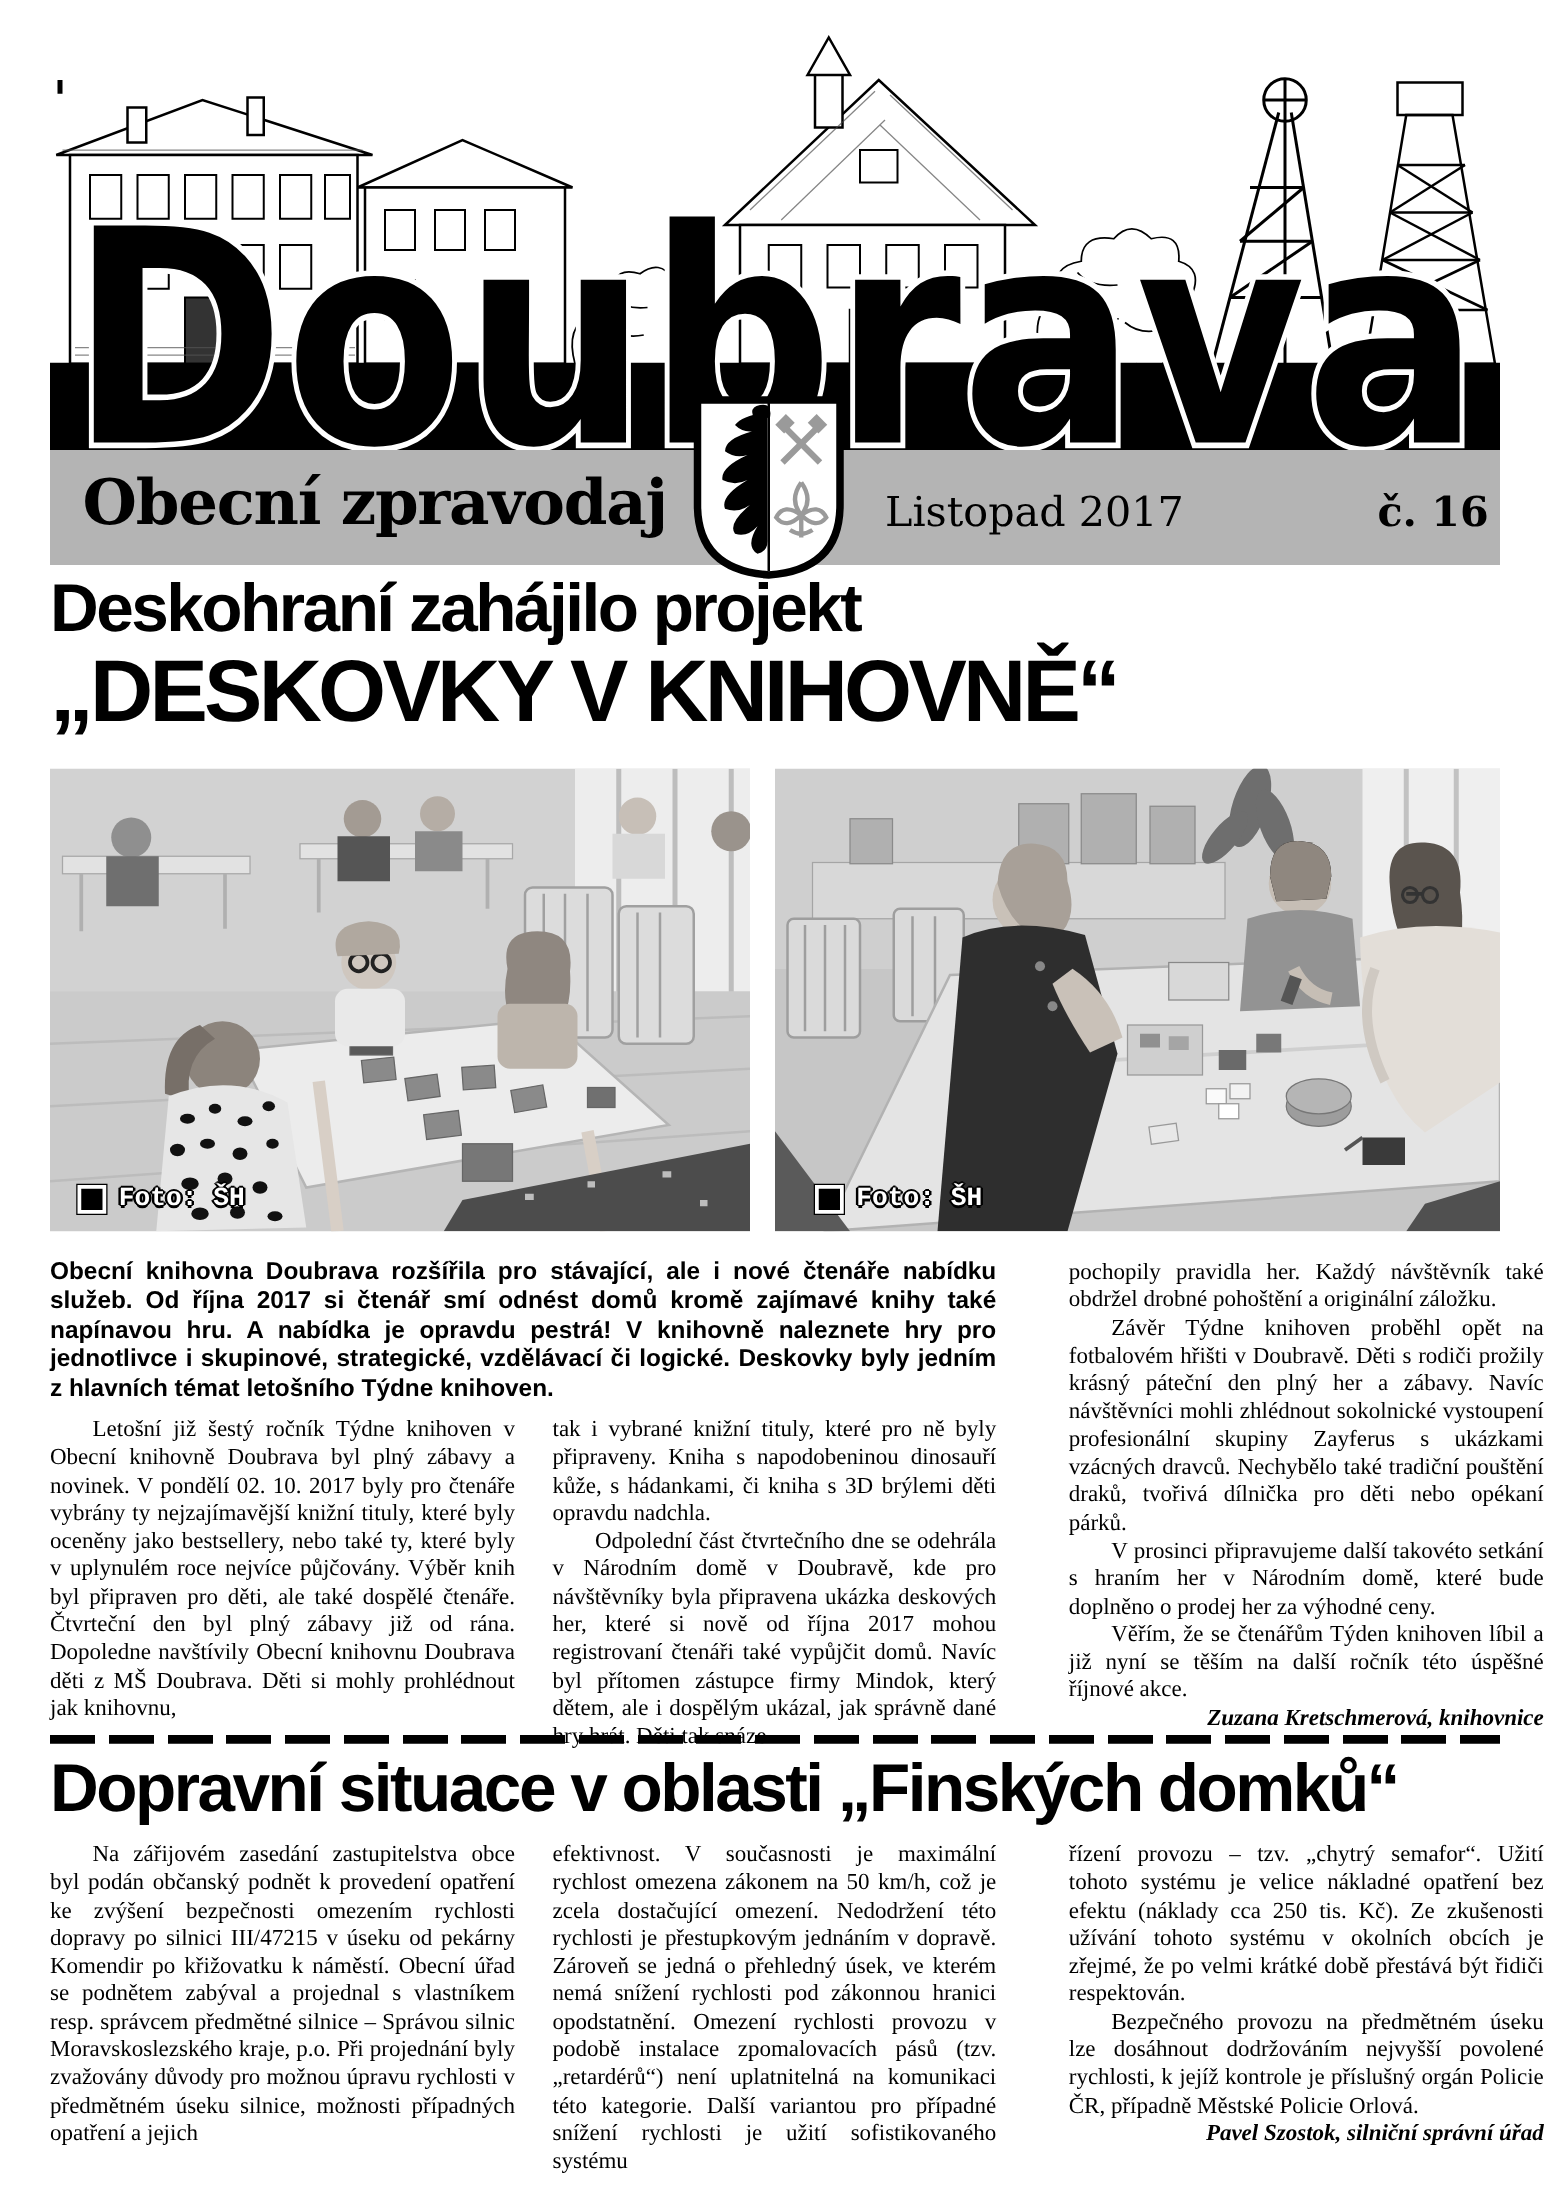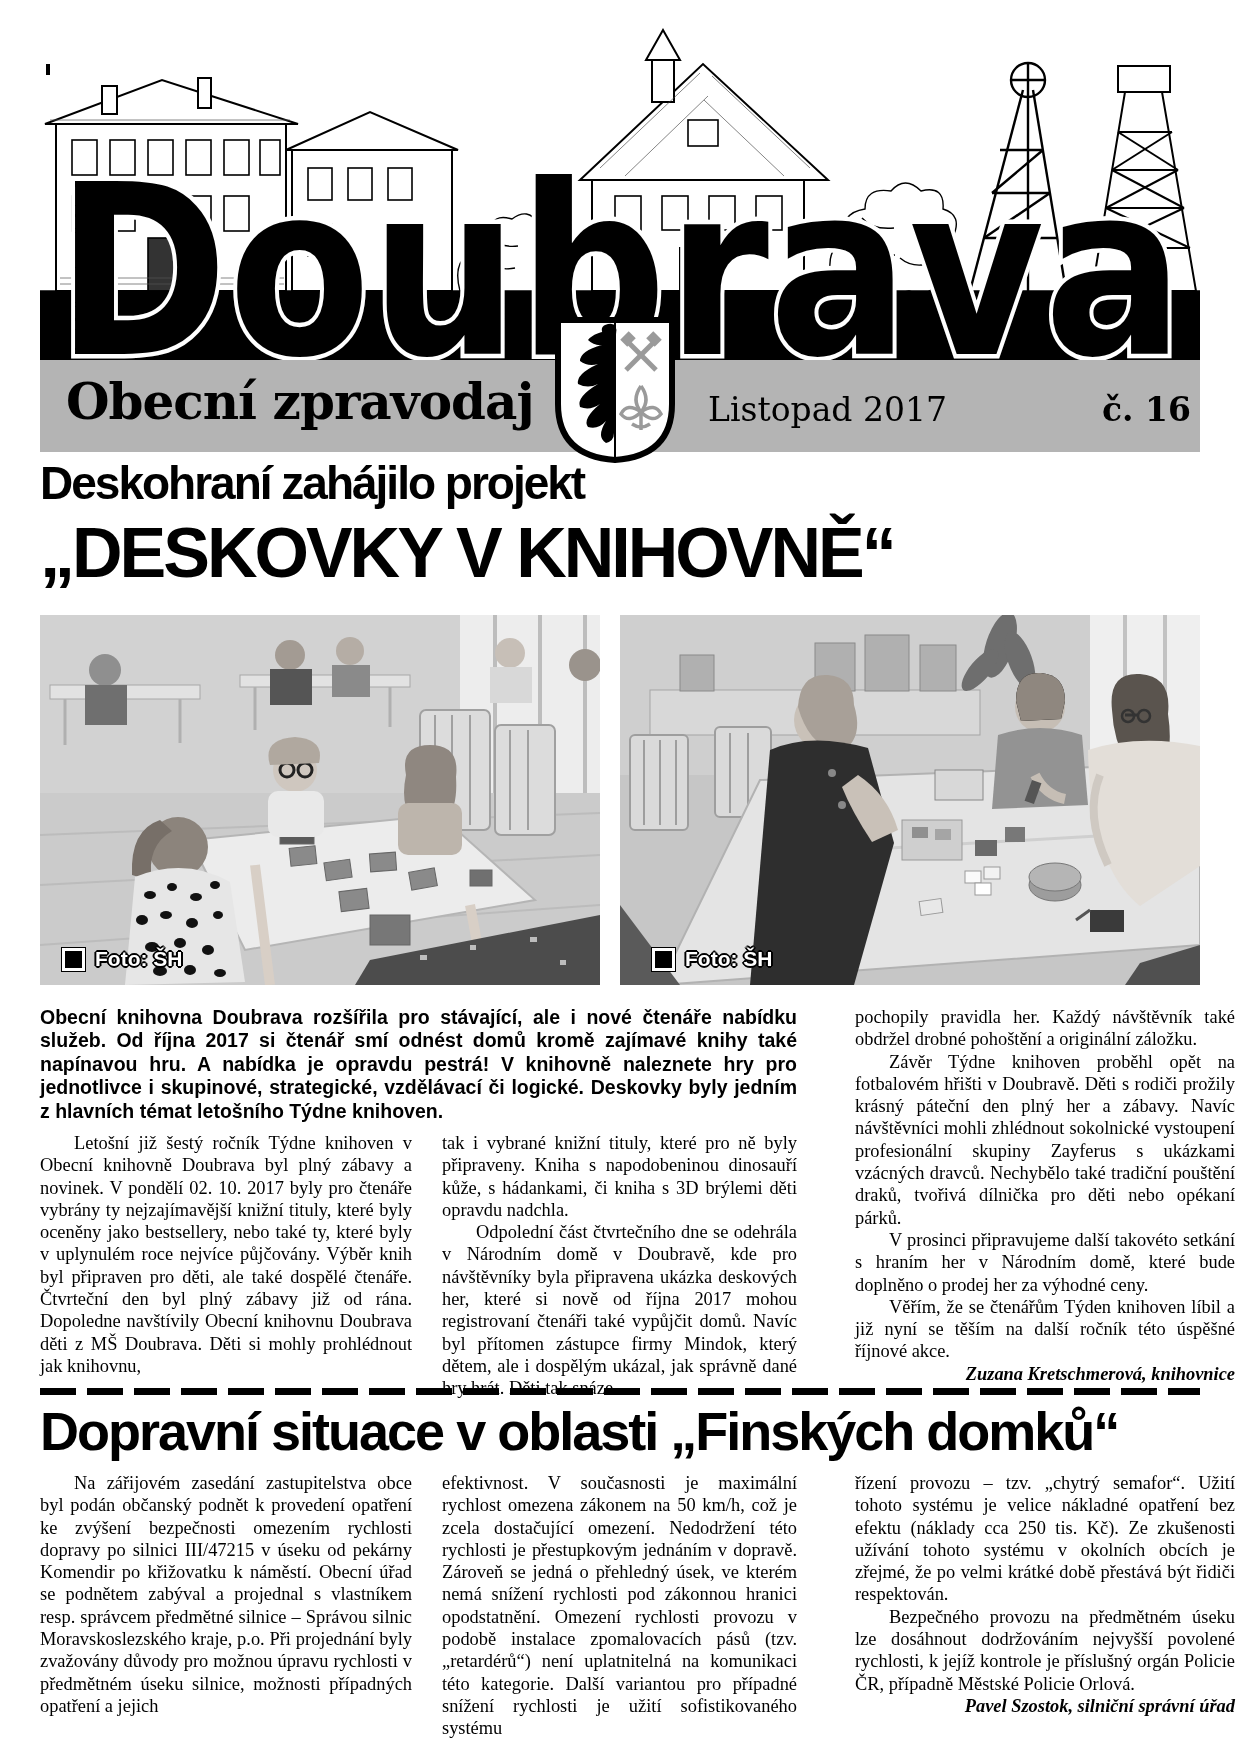--- a/index.html
+++ b/index.html
@@ -15,31 +15,31 @@
             font-weight:bold;font-size:50px;letter-spacing:-1px;}
   .issue-date{position:absolute;left:668px;top:30px;font-family:"DejaVu Serif",serif;
               font-weight:normal;font-size:33px;}
   .issue-no{position:absolute;left:1062px;top:30px;font-family:"DejaVu Serif",serif;
             font-weight:bold;font-size:33px;}
   .crest{position:absolute;left:512px;top:286px;width:126px;height:152px;}
 
   
   .head{font-family:"Liberation Sans",sans-serif;font-weight:bold;letter-spacing:-2px;
         line-height:1;white-space:nowrap;}
-  .hl1{position:absolute;left:40px;top:460px;font-size:46px;}
+  .hl1{position:absolute;left:40px;top:460px;font-size:54px;}
   .hl2{position:absolute;left:40px;top:518px;font-size:70px;letter-spacing:-3px;}
   .hl3{position:absolute;left:40px;top:1404px;font-size:54px;}
 
   
   .photo{position:absolute;top:615px;height:370px;background:#d9d9d9;}
   .photo-left{left:40px;width:560px;}
   .photo-right{left:620px;width:580px;}
   .photo svg{display:block;width:100%;height:100%;}
-  .photo-caption{position:absolute;left:22px;bottom:14px;display:flex;align-items:flex-end;gap:10px;
-                 font-family:Liberation Sans, sans-serif;font-weight:bold;font-size:21px;
+  .photo-caption{position:absolute;left:22px;bottom:14px;display:flex;align-items:flex-start;gap:10px;
+                 font-family:Liberation Mono, monospace;font-weight:bold;font-size:21px;
                  color:#fff;text-shadow:-2px 0 #000,2px 0 #000,0 -2px #000,0 2px #000,
                  -1px -1px #000,1px 1px #000,-1px 1px #000,1px -1px #000;}
   .cap-sq{display:inline-block;width:17px;height:17px;background:#000;border:3px solid #fff;
           box-shadow:0 0 0 1px #000;}
 
   
   .article{position:absolute;left:40px;width:1160px;}
   .art1{top:1006px;height:382px;}
   .art2{top:1472px;height:276px;}
   .col{position:absolute;top:0;}

